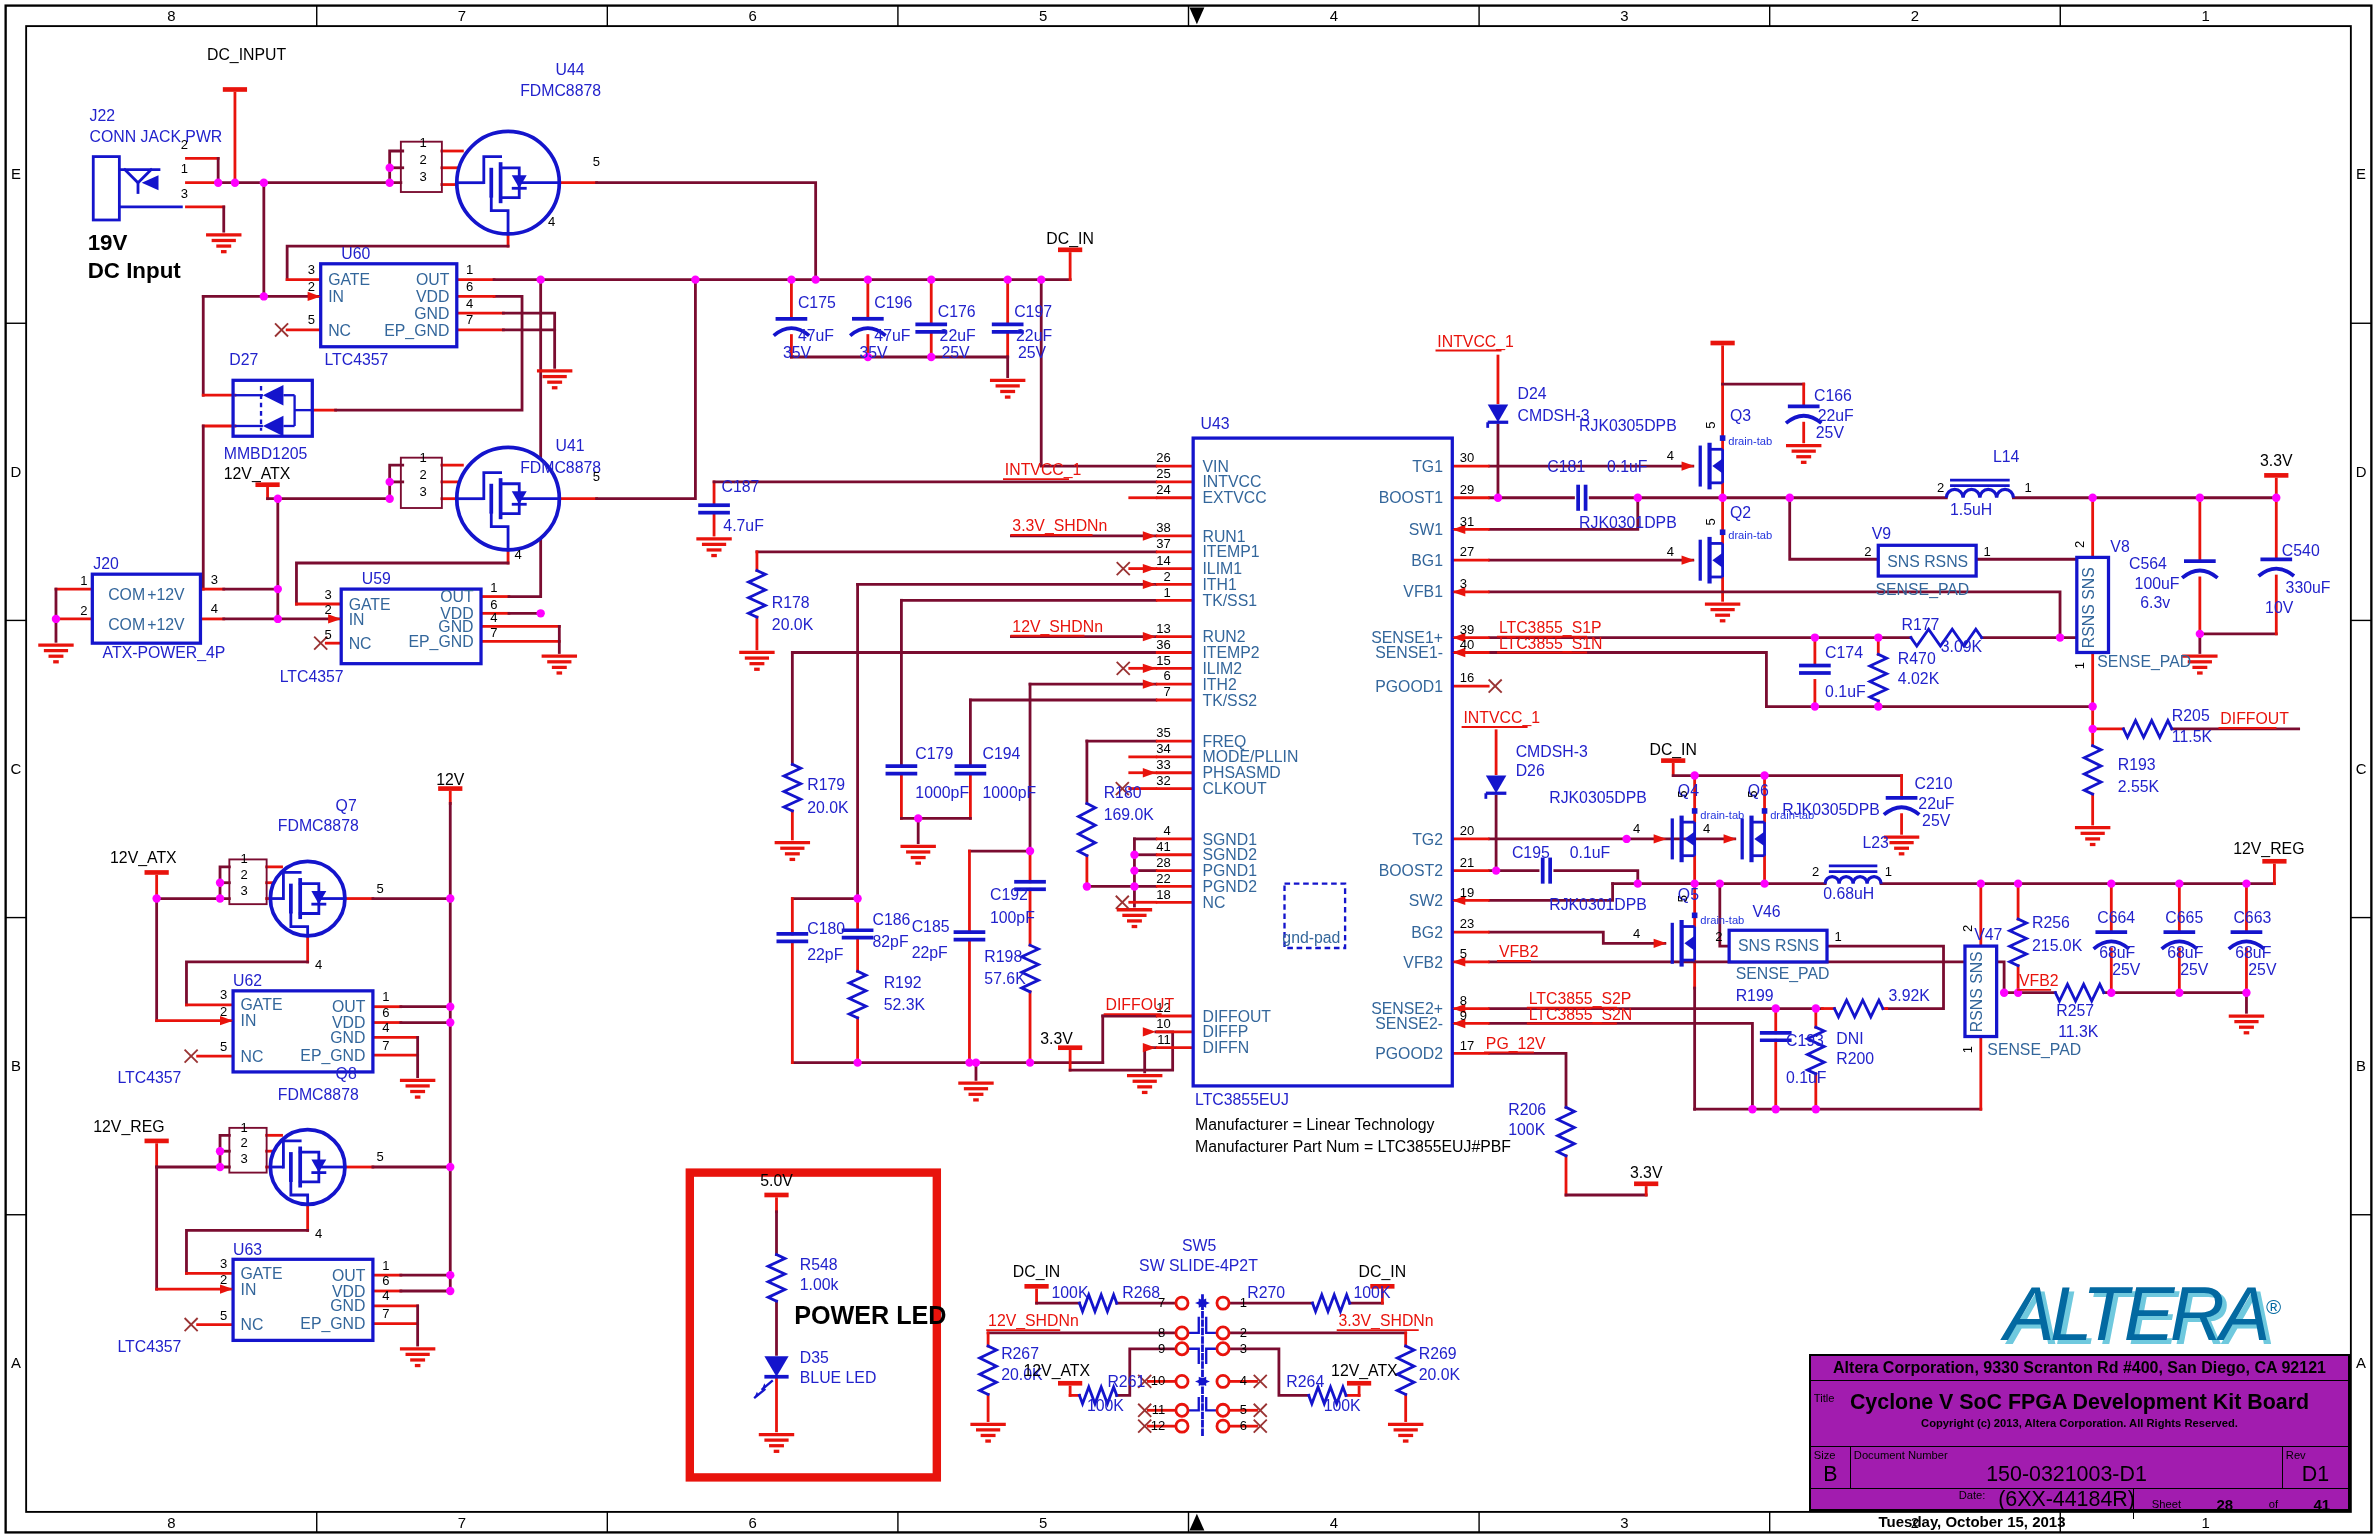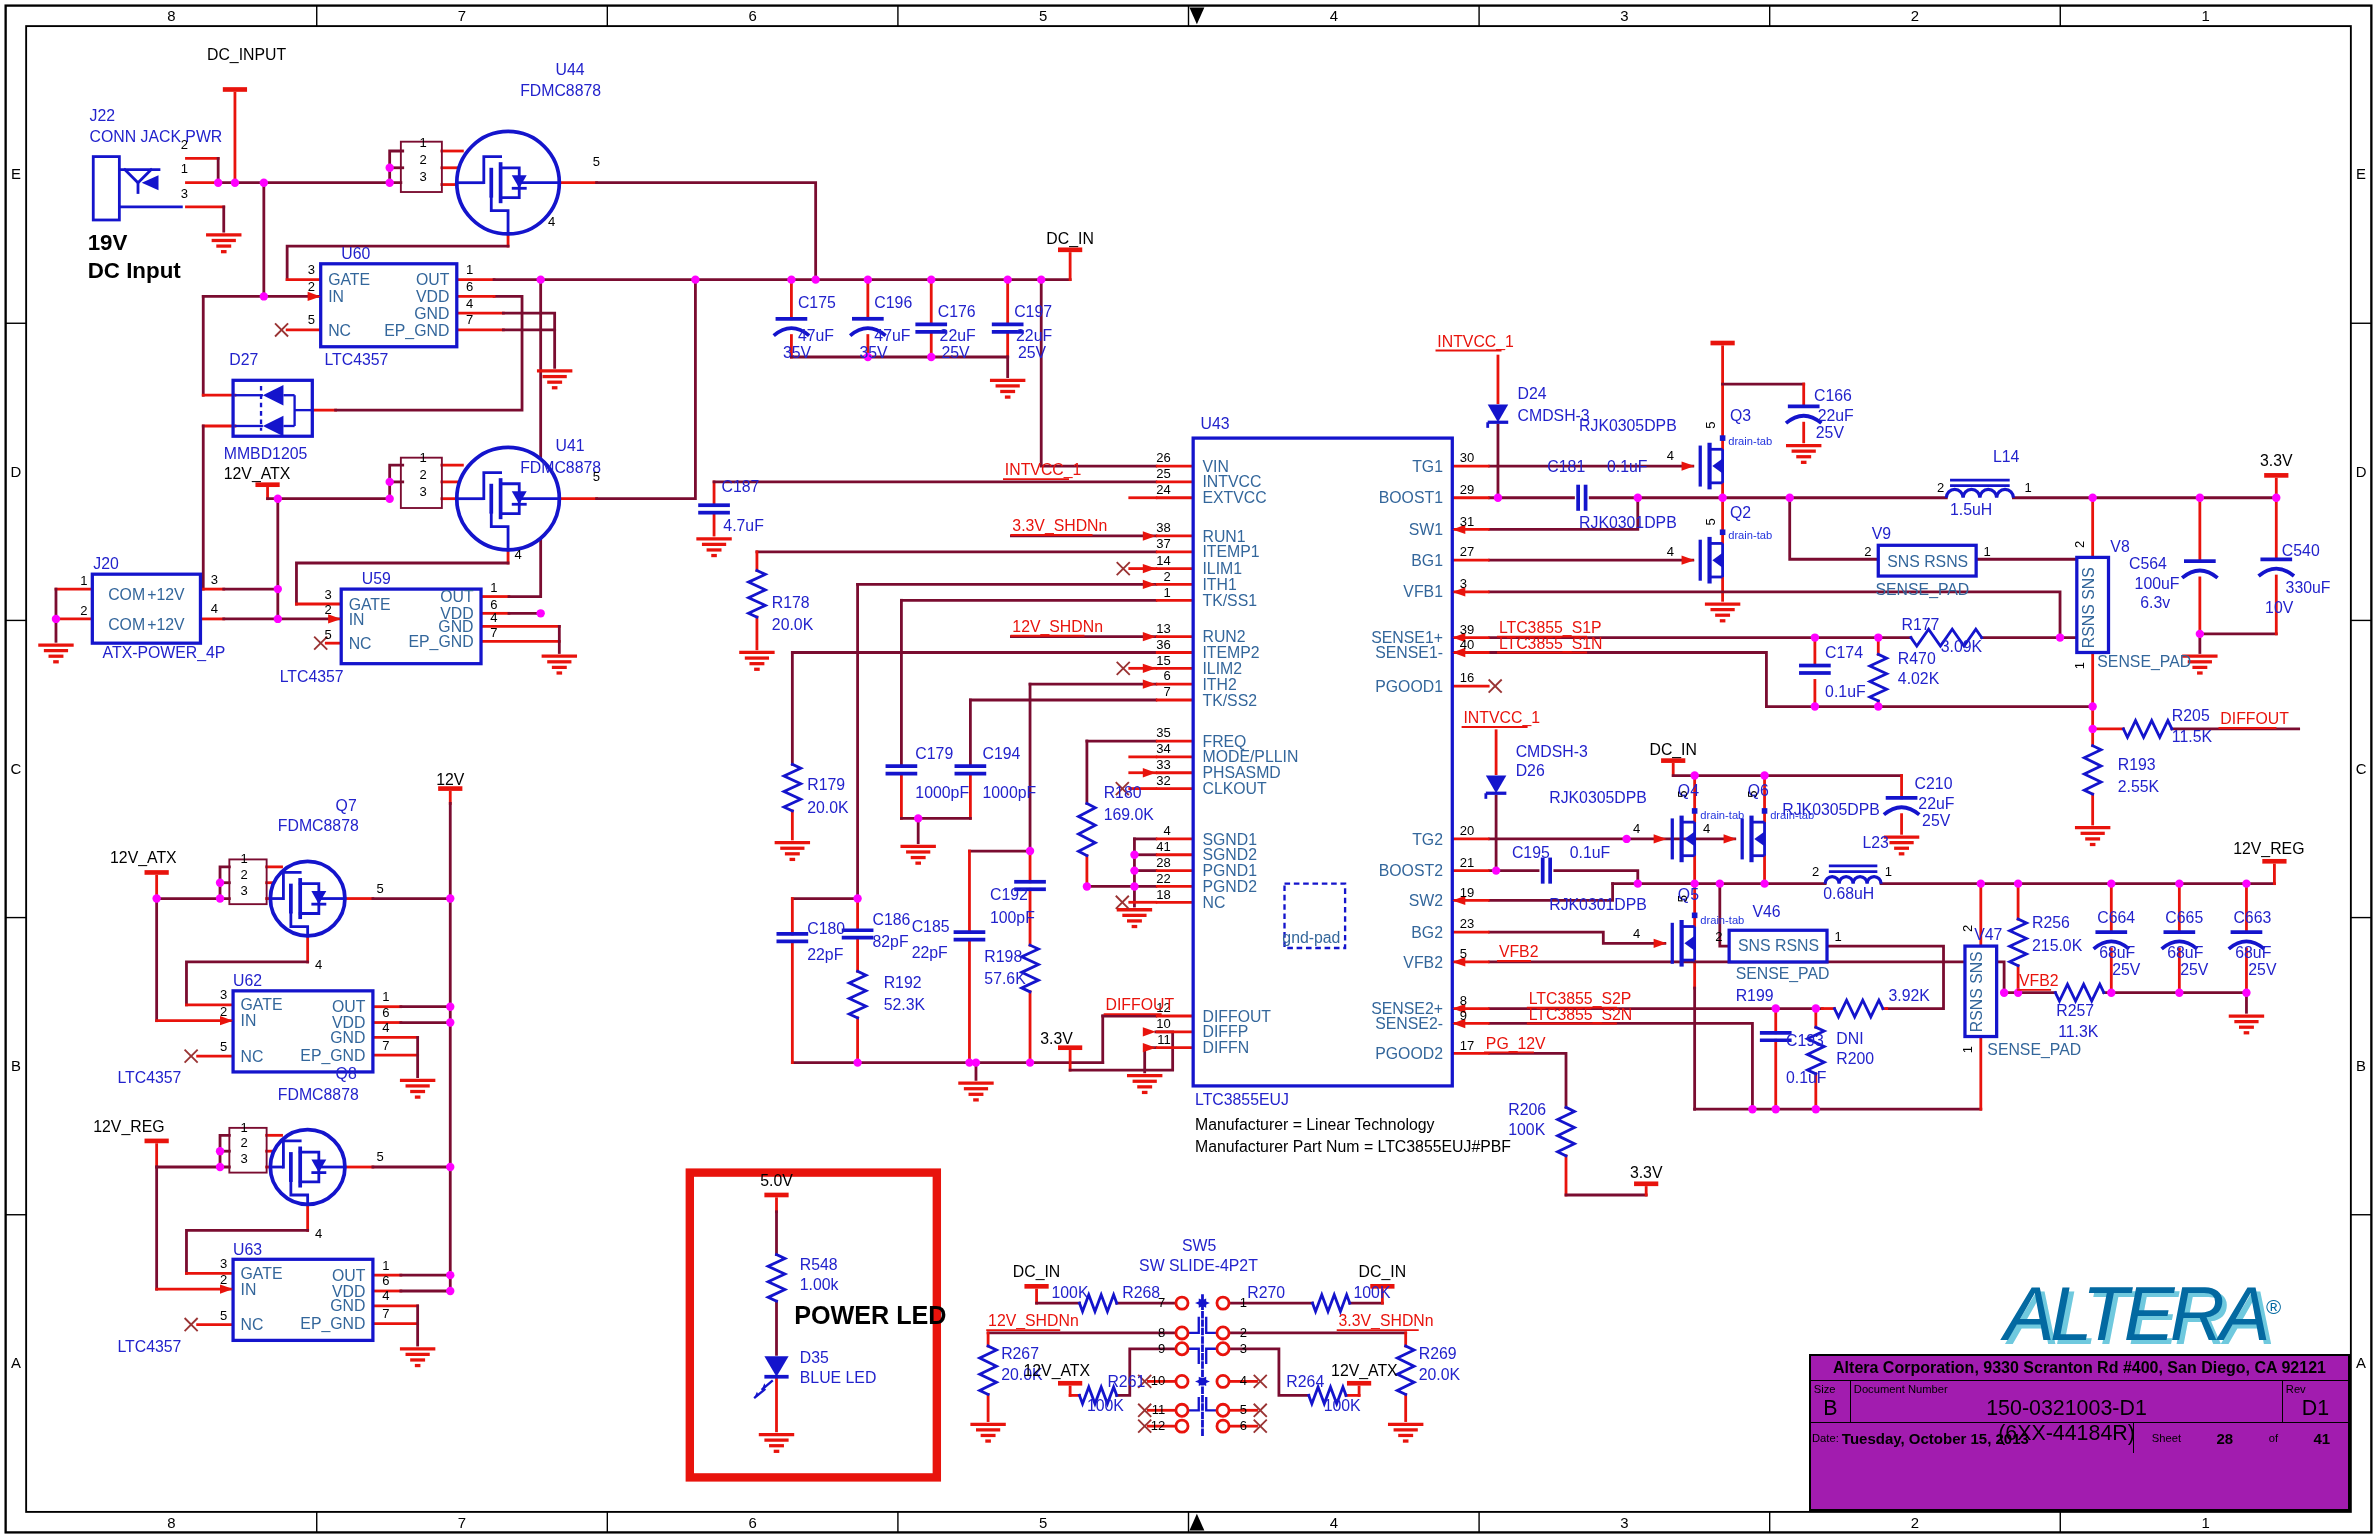--- a/index.html
+++ b/index.html
@@ -33,21 +33,21 @@
   .tb-lbl{position:absolute;left:2.8px;top:1.9px;font-size:11.2px;}
   .tb-title{text-align:center;font-weight:bold;font-size:21.4px;margin-top:9.3px;}
   .tb-copy{text-align:center;font-weight:bold;font-size:11.2px;margin-top:1.9px;}
   .tb-row3{border-bottom:1.9px solid #000;height:41px;display:flex;}
   .tb-size{width:39px;border-right:1.9px solid #000;position:relative;}
   .tb-doc{flex:1;border-right:1.9px solid #000;position:relative;}
   .tb-rev{width:65px;position:relative;}
   .tb-big{position:absolute;left:0;right:0;top:15px;text-align:center;font-size:21.4px;}
   .tb-doc .tb-big{display:flex;justify-content:space-around;padding:0 13px;flex-direction:column;}
   .tb-row4{height:30px;display:flex;align-items:center;}
-  .tb-row4 .cell{padding:0 1px;}
+  .tb-row4 .cell{padding:0 1px;flex-direction:column;}
   .tb-date{flex:1;border-right:1.9px solid #000;height:100%;display:flex;align-items:center;}
   .tb-sheet{width:214px;height:100%;display:flex;align-items:center;justify-content:space-around;}
   .bold15{font-weight:bold;font-size:15px;}
 </style>
 </head>
 <body>
 
 <div class="page">
   <svg id="cv" width="2377" height="1538" viewBox="0 0 2550 1650">
       <rect x="6" y="6" width="2538" height="1638" fill="none" stroke="#000" stroke-width="2.5"></rect>
@@ -1316,20 +1316,25 @@
       <text x="1380" y="1488" class="tb">R264</text>
       <text x="1420" y="1514" class="tb">100K</text>
       <text x="1428" y="1476" class="tk">12V_ATX</text>
     </svg>
 
 
   <div class="logo"><span>ALTERA</span><sup>®</sup></div>
 
   <div class="tblock">
     <div class="tb-row1">Altera Corporation, 9330 Scranton Rd #400, San Diego, CA 92121</div>
+    <div class="tb-row2">
+      <div class="tb-lbl">Title</div>
+      <div class="tb-title">Cyclone V SoC FPGA Development Kit Board</div>
+      <div class="tb-copy">Copyright (c) 2013, Altera Corporation. All Rights Reserved.</div>
+    </div>
     <div class="tb-row3">
       <div class="tb-size">
         <div class="tb-lbl">Size</div>
         <div class="tb-big">B</div>
       </div>
       <div class="tb-doc">
         <div class="tb-lbl">Document  Number</div>
         <div class="tb-big">
           <span>150-0321003-D1</span>
           <span>(6XX-44184R)</span>

